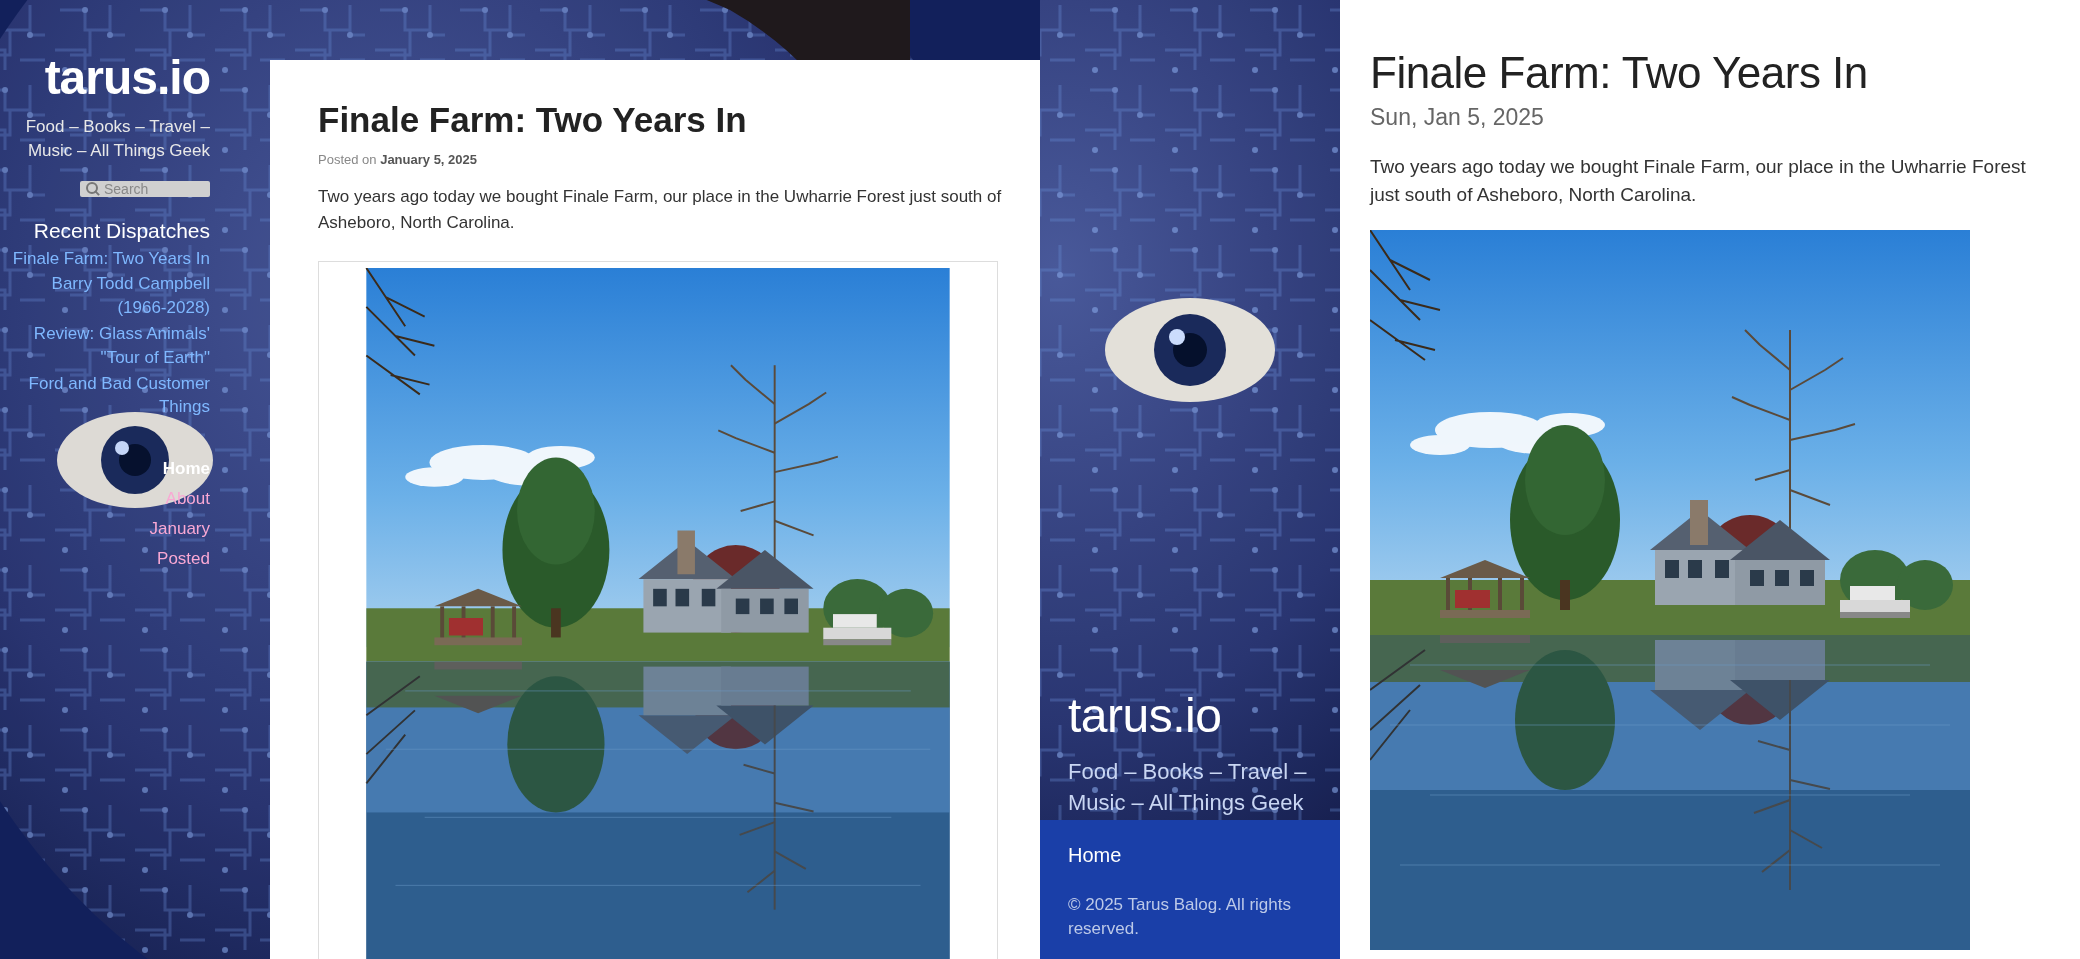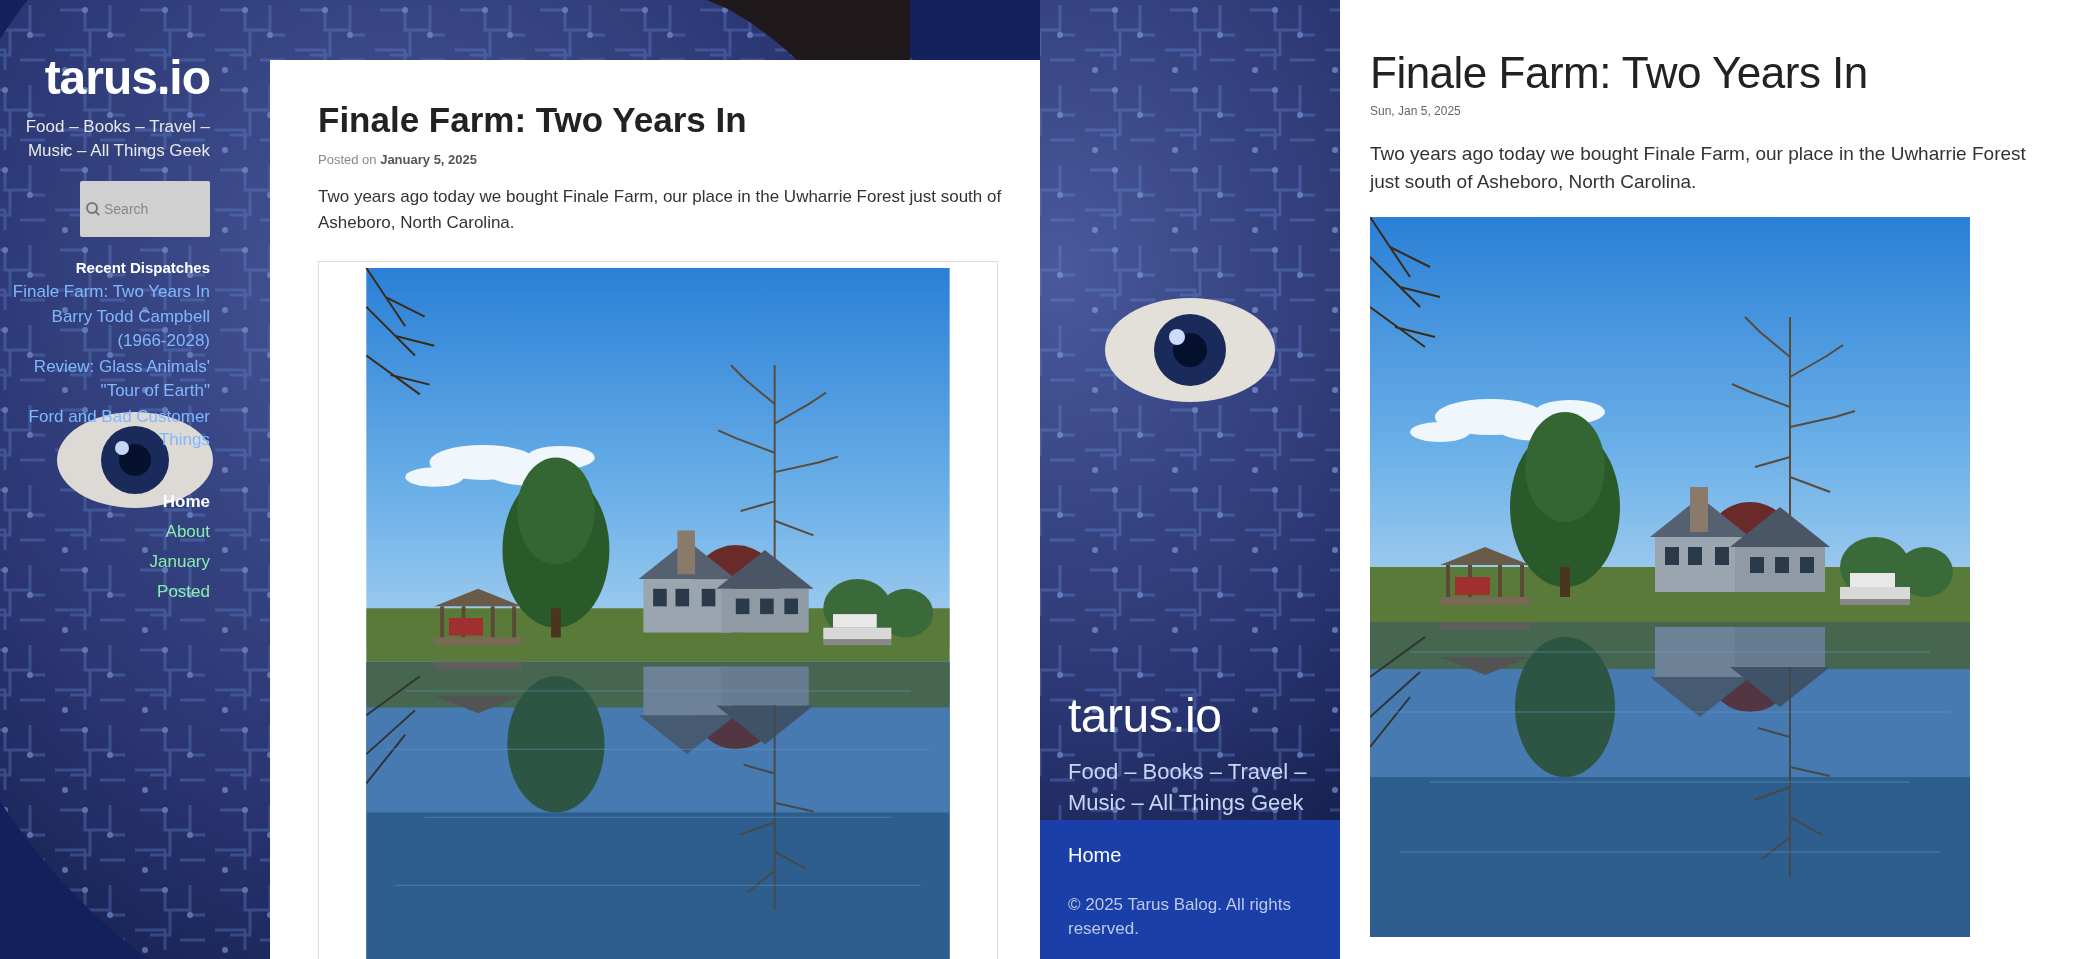--- a/index.html
+++ b/index.html
@@ -46,21 +46,21 @@
     font-size: 17px;
     color: #e8e8e8;
     line-height: 1.4;
     margin-bottom: 18px;
   }
   .search-wrap {
     display: inline-flex;
     align-items: center;
     background: #d0d0d0;
     border-radius: 2px;
-    padding: 20px 6px;
+    padding: 0 6px;
     width: 130px;
     float: right;
     clear: both;
     margin-bottom: 22px;
   }
   .search-icon {
     display: inline-block;
     width: 14px; height: 14px;
     margin-right: 4px;
     position: relative;
@@ -86,36 +86,35 @@
     background: transparent;
     outline: none;
     font-size: 14px;
     width: 95px;
     color: #555;
   }
   .search-input::placeholder { color: #888; }
 
   .widget-title {
     clear: both;
-    font-size: 15px;
+    font-size: 21px;
     color: #fff;
     margin-bottom: 4px;
-    font-weight: bold;
   }
   .recent-list { list-style: none; }
   .recent-list li {
     font-size: 17px;
     line-height: 1.4;
     margin-bottom: 2px;
   }
   .recent-list a { color: #7fb8ff; text-decoration: none; cursor: pointer; }
 
   .nav-list { list-style: none; margin-top: 40px; }
   .nav-list li { margin-bottom: 10px; font-size: 17px; }
-  .nav-list a { color: #86efac; text-decoration: none; cursor: pointer; }
+  .nav-list a { color: #f9a8d4; text-decoration: none; cursor: pointer; }
   .nav-list a.current { color: #fff; font-weight: 600; }
 
   .left-content {
     position: absolute;
     left: 270px; top: 60px;
     width: 800px; height: 900px;
     background: #fff;
     padding: 40px 48px;
   }
   .left-post-title {
@@ -195,21 +194,21 @@
     right: 24px;
   }
   .right-post-title {
     font-size: 44px;
     font-weight: 500;
     color: #222;
     margin-bottom: 6px;
     letter-spacing: -0.5px;
   }
   .right-date {
-    font-size: 12px;
+    font-size: 23px;
     color: #666;
     margin-bottom: 22px;
   }
   .right-body {
     font-size: 19px;
     color: #333;
     line-height: 1.45;
     margin-bottom: 22px;
   }
   .right-photo { width: 600px; height: 720px; display: block; }

